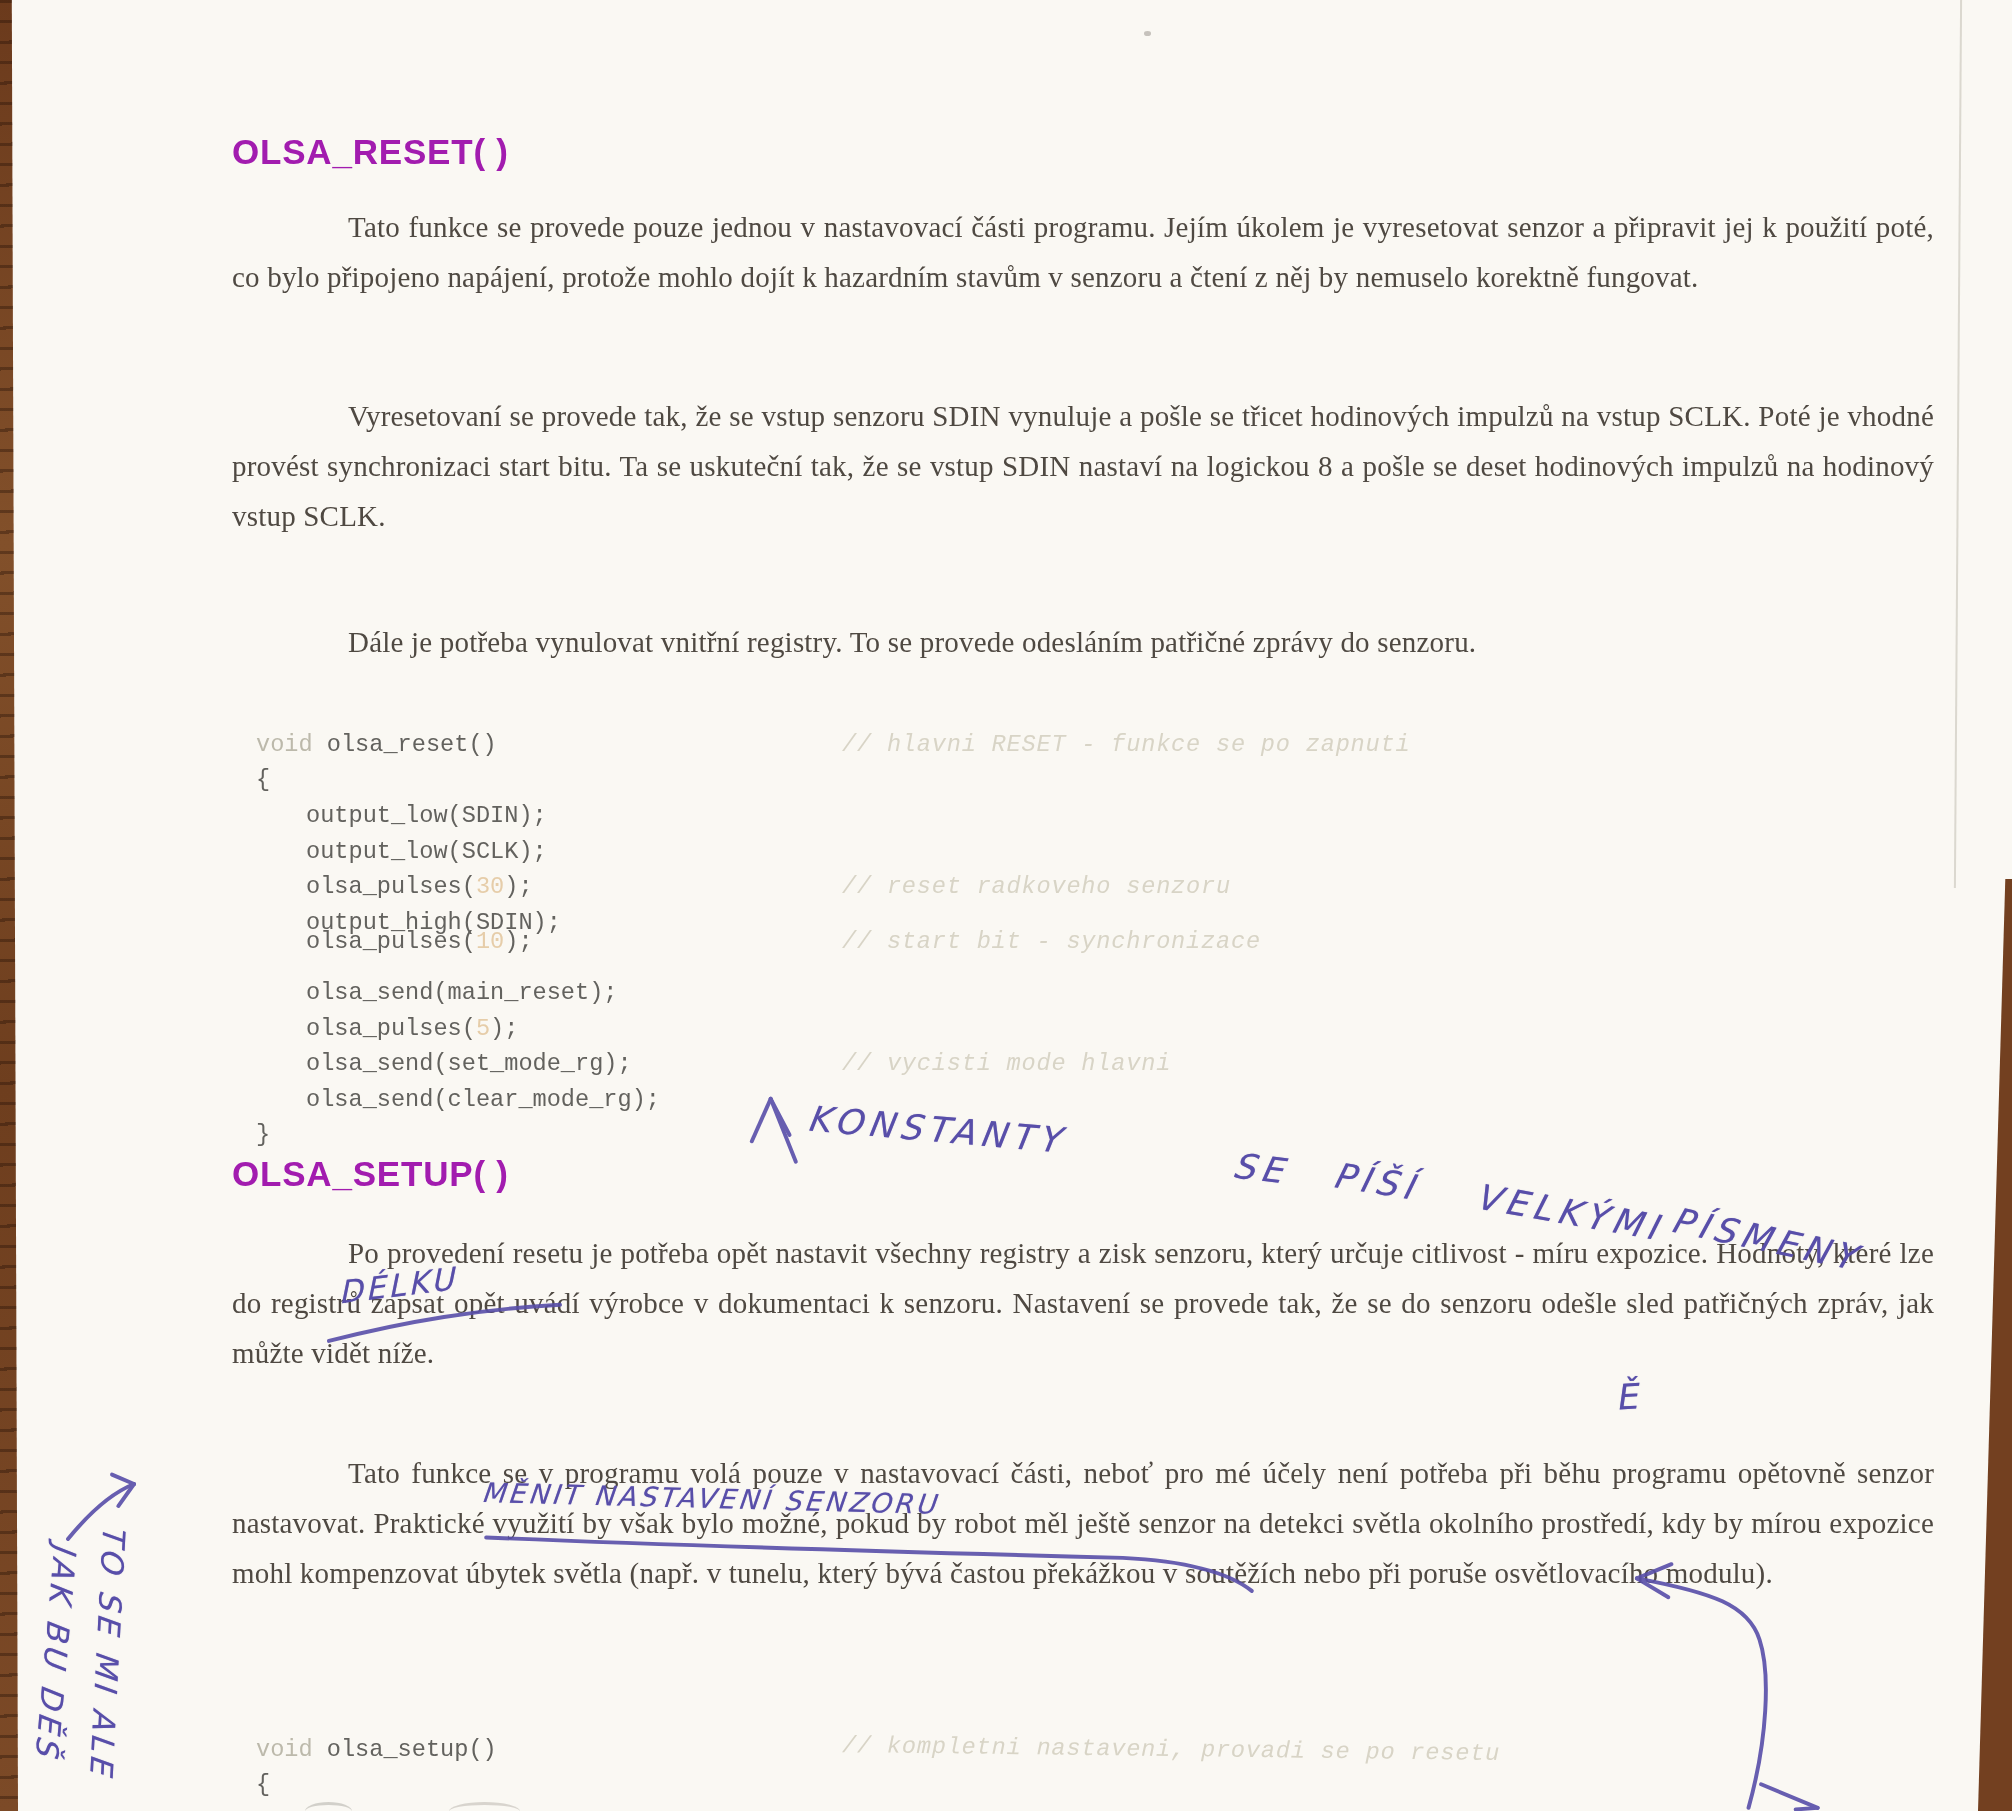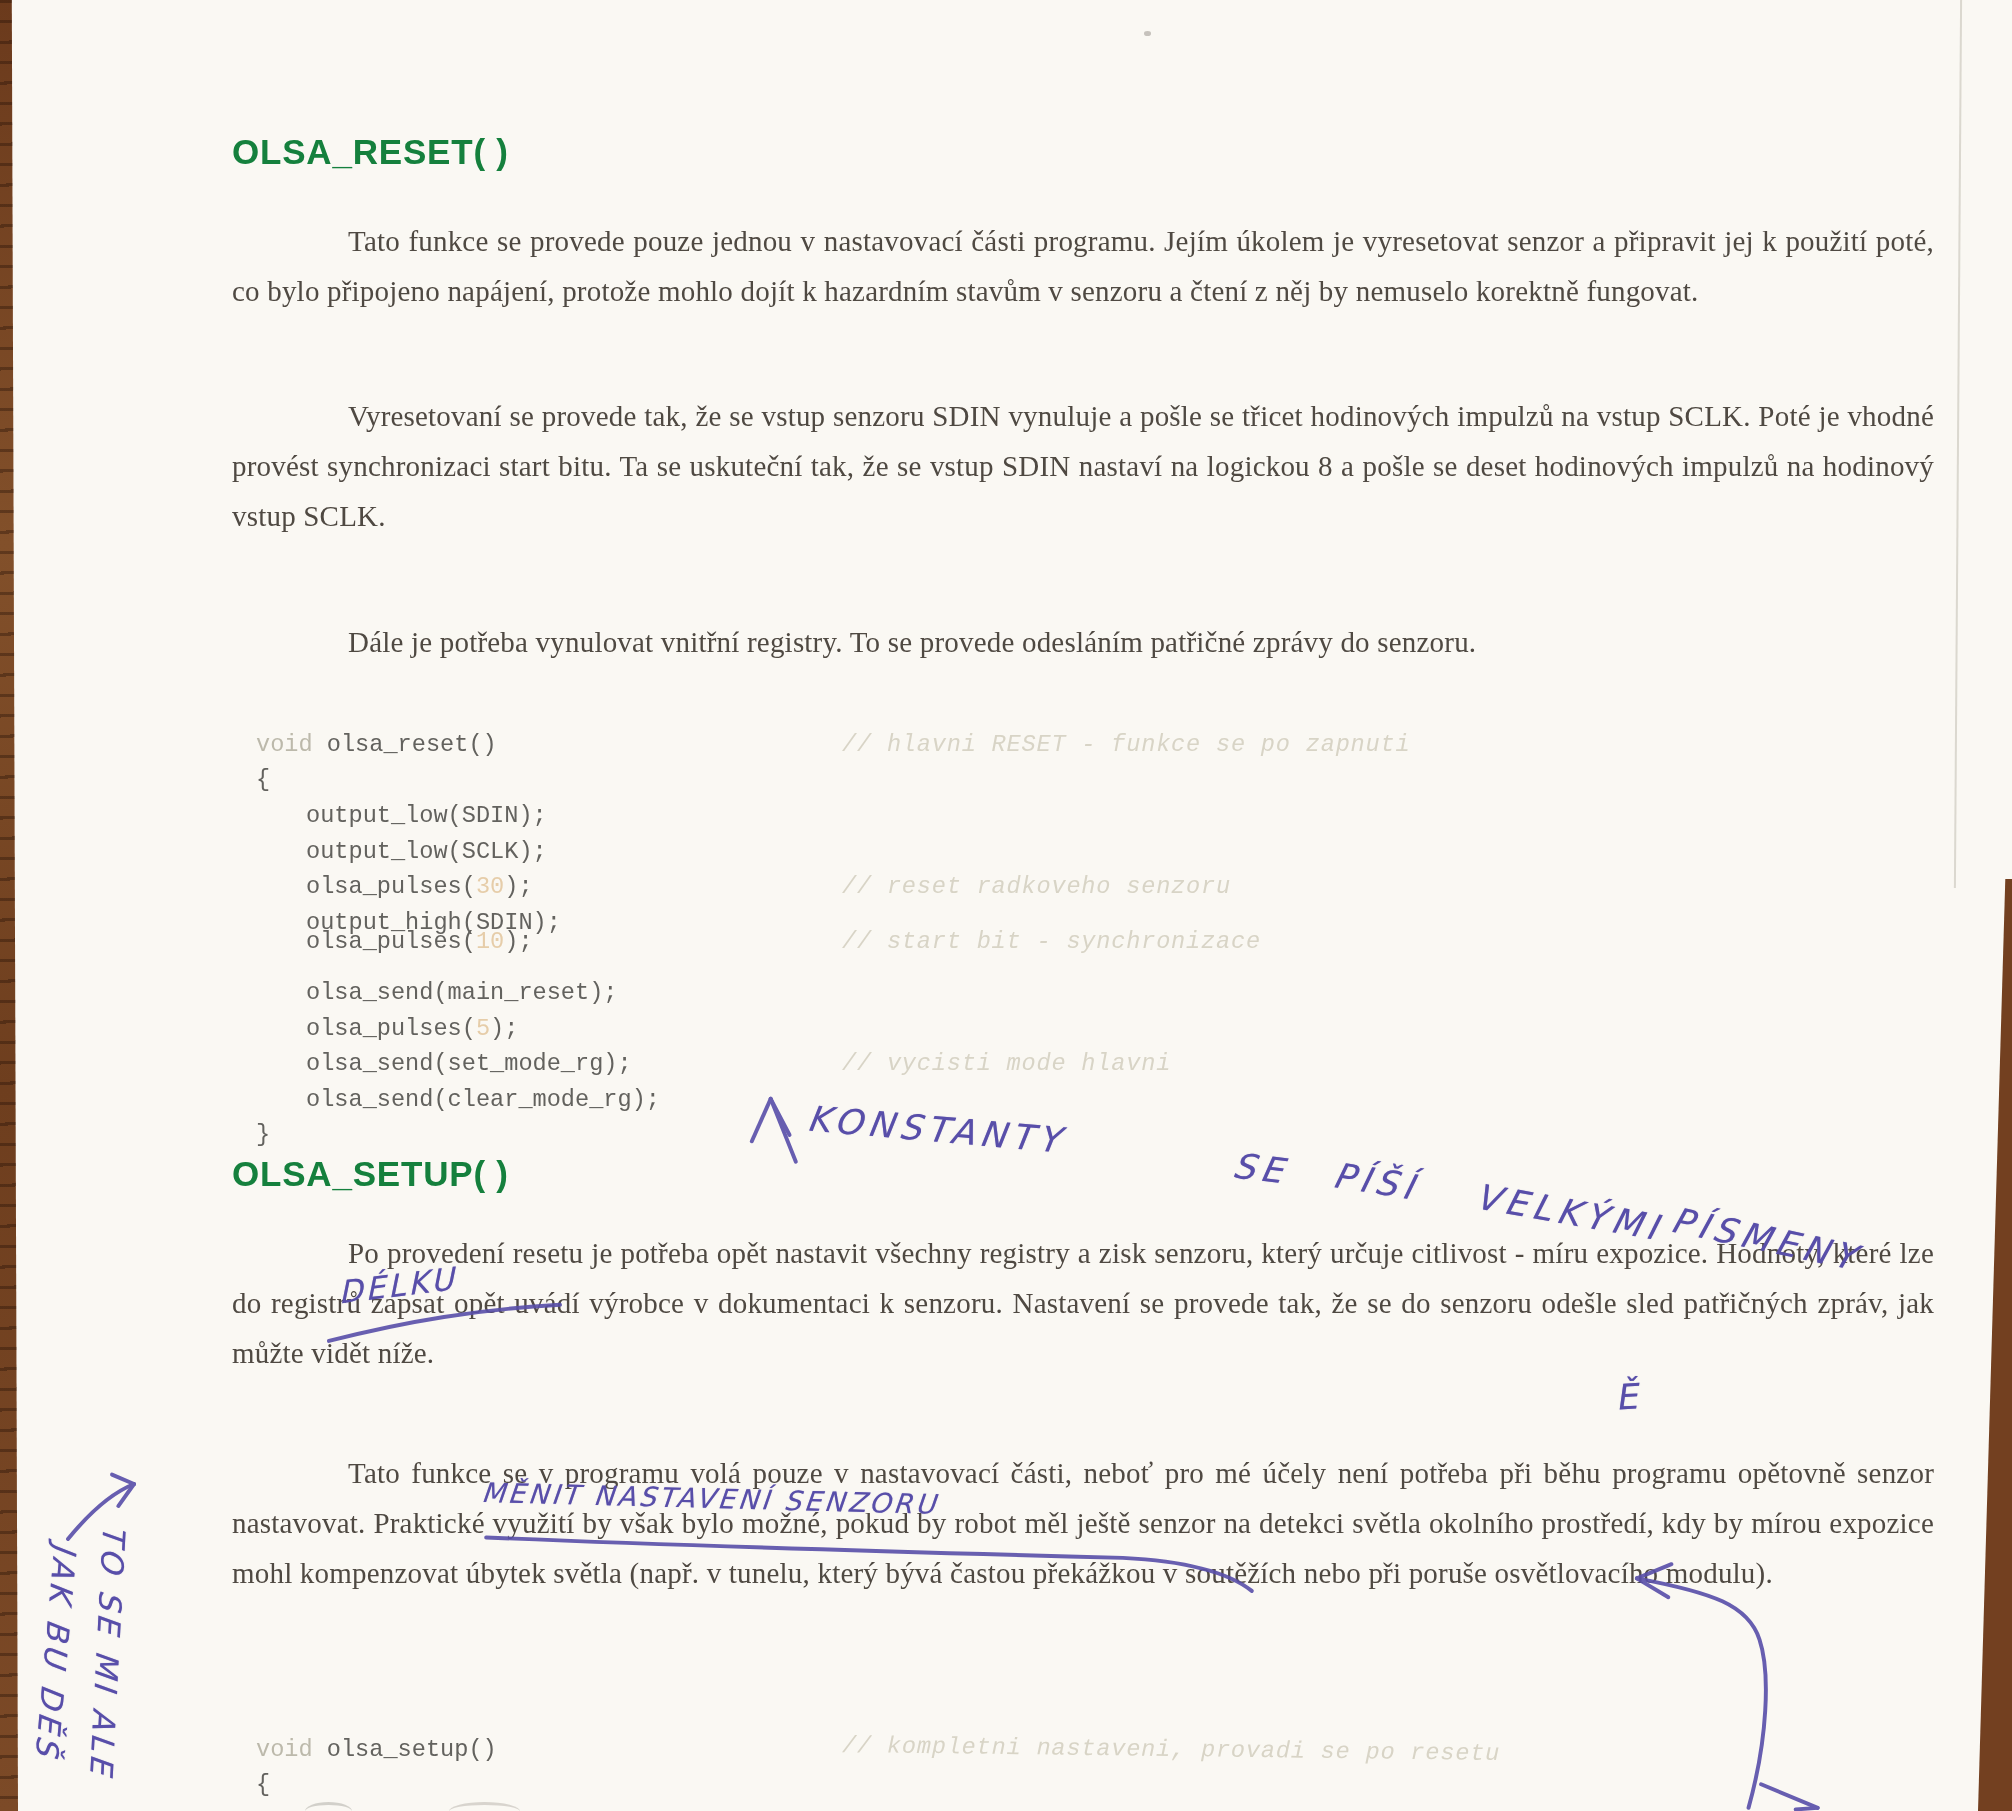--- a/index.html
+++ b/index.html
@@ -29,21 +29,21 @@
   .crease{
     position:absolute;left:1957px;top:0;width:2.4px;height:888px;
     background:rgba(188,184,172,.5);transform:rotate(.4deg);
   }
   .speck{position:absolute;left:1144px;top:31px;width:7px;height:4.7px;background:#9a968e;opacity:.55;border-radius:50%;}
 
   
   .heading{
     position:absolute;left:232px;
     font-family:"Liberation Sans", sans-serif;font-weight:bold;
-    font-size:35px;color:#15803d;letter-spacing:0.8px;
+    font-size:35px;color:#a21caf;letter-spacing:0.8px;
   }
   .para{
     position:absolute;left:232px;width:1702px;
     font-size:29px;line-height:50px;color:#4f4942;
     text-align:justify;text-indent:116px;
     letter-spacing:0.2px;
   }
   
   .codeblock{position:absolute;left:256px;width:1572px;font-family:"Liberation Mono", monospace;font-size:23.6px;color:#63625e;text-align:center;}
   .cl{position:absolute;left:0;height:35px;white-space:pre;}
@@ -70,21 +70,21 @@
 </head>
 <body>
 
 <div class="wood wood-left"></div>
 <div class="wood wood-right"></div>
 <div class="crease"></div>
 <div class="speck"></div>
 
 <div class="heading" style="top:132px">OLSA_RESET( )</div>
 
-<div class="para" style="top:216px">Tato funkce se provede pouze jednou v nastavovací části programu. Jejím úkolem je vyresetovat senzor a připravit jej k použití poté, co bylo připojeno napájení, protože mohlo dojít k hazardním stavům v senzoru a čtení z něj by nemuselo korektně fungovat.</div>
+<div class="para" style="top:202px">Tato funkce se provede pouze jednou v nastavovací části programu. Jejím úkolem je vyresetovat senzor a připravit jej k použití poté, co bylo připojeno napájení, protože mohlo dojít k hazardním stavům v senzoru a čtení z něj by nemuselo korektně fungovat.</div>
 <div class="para" style="top:391px">Vyresetovaní se provede tak, že se vstup senzoru SDIN vynuluje a pošle se třicet hodinových impulzů na vstup SCLK. Poté je vhodné provést synchronizaci start bitu. Ta se uskuteční tak, že se vstup SDIN nastaví na logickou 8 a pošle se deset hodinových impulzů na hodinový vstup SCLK.</div>
 <div class="para" style="top:617px">Dále je potřeba vynulovat vnitřní registry. To se provede odesláním patřičné zprávy do senzoru.</div>
 
 <div class="codeblock" style="top:731px;height:428px">
   <div class="cl" style="top:0"><span class="kw">void </span><span>olsa_reset()</span><span class="cmt">// hlavni RESET - funkce se po zapnuti</span></div>
   <div class="cl" style="top:35px"><span>{</span></div>
   <div class="cl" style="top:71px"><span class="ind">output_low(SDIN);</span></div>
   <div class="cl" style="top:107px"><span class="ind">output_low(SCLK);</span></div>
   <div class="cl" style="top:142px"><span class="ind">olsa_pulses(</span><span class="arg">30</span><span>);</span><span class="cmt">// reset radkoveho senzoru</span></div>
   <div class="cl" style="top:178px"><span class="ind">output_high(SDIN);</span></div>

